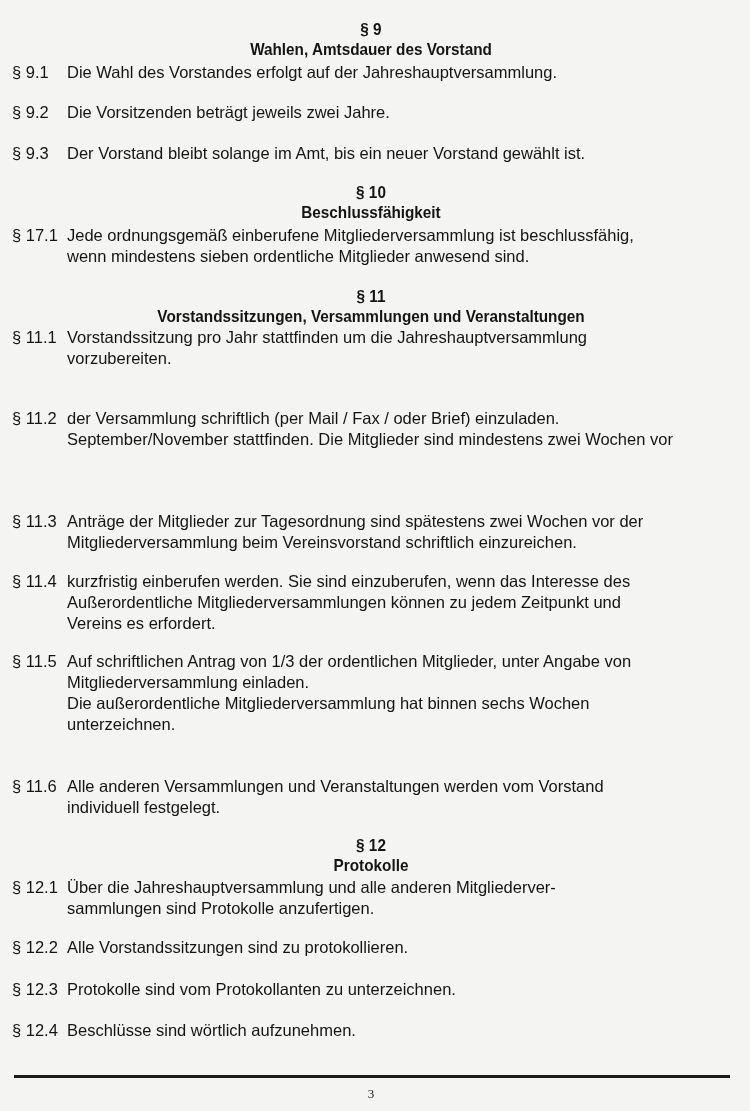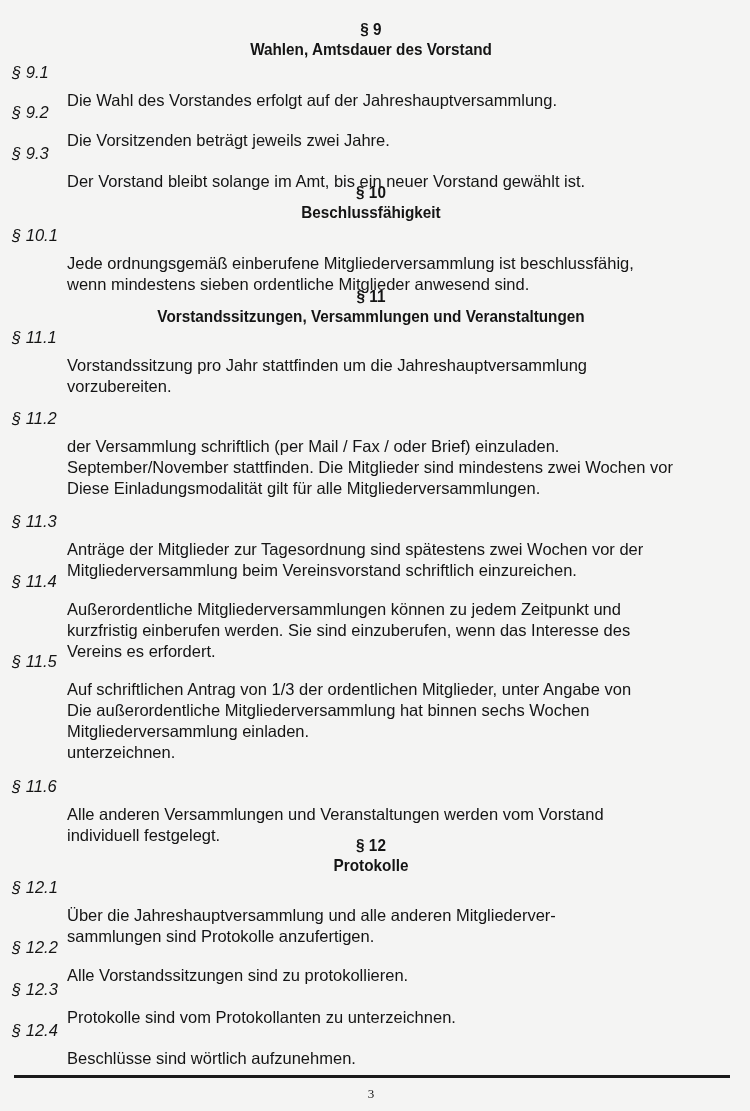--- a/index.html
+++ b/index.html
@@ -11,22 +11,22 @@
     position: relative;
     overflow: hidden;
   }
   .page { position: absolute; left: 0; top: 0; width: 750px; height: 1111px; }
   .sec-num, .sec-title {
     position: absolute; left: 0; width: 742px; text-align: center;
     font-weight: bold; font-size: 17px; line-height: 20px;
     transform: scaleX(0.9);
   }
   .item { position: absolute; left: 12px; width: 730px; font-size: 16.5px; line-height: 21px; }
-  .item .num { position: absolute; left: 0; top: 0; white-space: nowrap; font-style: italic; }
-  .item .text { position: absolute; left: 55px; top: 0; width: 680px; margin-top: 28px; }
+  .item .num { position: absolute; left: 0; top: 0; white-space: nowrap; }
+  .item .text { position: absolute; left: 55px; top: 0; width: 680px; }
   .item .text div { white-space: nowrap; }
   .rule { position: absolute; left: 14px; top: 1075px; width: 716px; height: 3px; background: #1a1a1a; }
   .pagenum {
     position: absolute; left: 0; width: 742px; top: 1086px; text-align: center;
     font-family: "Liberation Serif", serif; font-size: 13px;
   }
 </style>
 </head>
 <body>
 
@@ -49,65 +49,64 @@
   <div class="item" style="top:143px">
     <span class="num">§ 9.3</span>
     <div class="text">
         <div>Der Vorstand bleibt solange im Amt, bis ein neuer Vorstand gewählt ist.</div>
       </div>
   </div>
 
   <div class="sec-num" style="top:183px">§ 10</div>
   <div class="sec-title" style="top:203px">Beschlussfähigkeit</div>
   <div class="item" style="top:225px">
-    <span class="num">§ 10.1</span>
+    <span class="num">§ 17.1</span>
     <div class="text">
       <div>Jede  ordnungsgemäß einberufene Mitgliederversammlung ist beschlussfähig,</div>
       <div>wenn mindestens sieben ordentliche Mitglieder anwesend sind.</div>
     </div>
   </div>
 
   <div class="sec-num" style="top:287px">§ 11</div>
   <div class="sec-title" style="top:307px">Vorstandssitzungen, Versammlungen und Veranstaltungen</div>
   <div class="item" style="top:327px">
     <span class="num">§ 11.1</span>
     <div class="text">
       <div>Vorstandssitzung pro Jahr stattfinden um die Jahreshauptversammlung</div>
       <div>vorzubereiten.</div>
     </div>
   </div>
   <div class="item" style="top:408px">
     <span class="num">§ 11.2</span>
     <div class="text">
       <div>der Versammlung schriftlich (per Mail / Fax / oder Brief) einzuladen.</div>
       <div>September/November stattfinden. Die Mitglieder sind mindestens zwei Wochen vor</div>
-      <div>Diese Einladungsmodalität gilt für alle Mitgliederversammlungen.</div>
     </div>
   </div>
   <div class="item" style="top:511px">
     <span class="num">§ 11.3</span>
     <div class="text">
       <div>Anträge der Mitglieder zur Tagesordnung sind spätestens zwei Wochen vor der</div>
       <div>Mitgliederversammlung beim Vereinsvorstand schriftlich einzureichen.</div>
     </div>
   </div>
   <div class="item" style="top:571px">
     <span class="num">§ 11.4</span>
     <div class="text">
+      <div>kurzfristig einberufen werden. Sie sind einzuberufen, wenn das Interesse des</div>
       <div>Außerordentliche Mitgliederversammlungen können zu jedem Zeitpunkt und</div>
-      <div>kurzfristig einberufen werden. Sie sind einzuberufen, wenn das Interesse des</div>
       <div>Vereins es erfordert.</div>
     </div>
   </div>
   <div class="item" style="top:651px">
     <span class="num">§ 11.5</span>
     <div class="text">
       <div>Auf schriftlichen Antrag von 1/3 der ordentlichen Mitglieder, unter Angabe von</div>
+      <div>Mitgliederversammlung einladen.</div>
       <div>Die außerordentliche Mitgliederversammlung hat binnen sechs Wochen</div>
-      <div>Mitgliederversammlung einladen.</div>
       <div>unterzeichnen.</div>
     </div>
   </div>
   <div class="item" style="top:776px">
     <span class="num">§ 11.6</span>
     <div class="text">
       <div>Alle anderen Versammlungen und Veranstaltungen werden vom Vorstand</div>
       <div>individuell festgelegt.</div>
     </div>
   </div>

